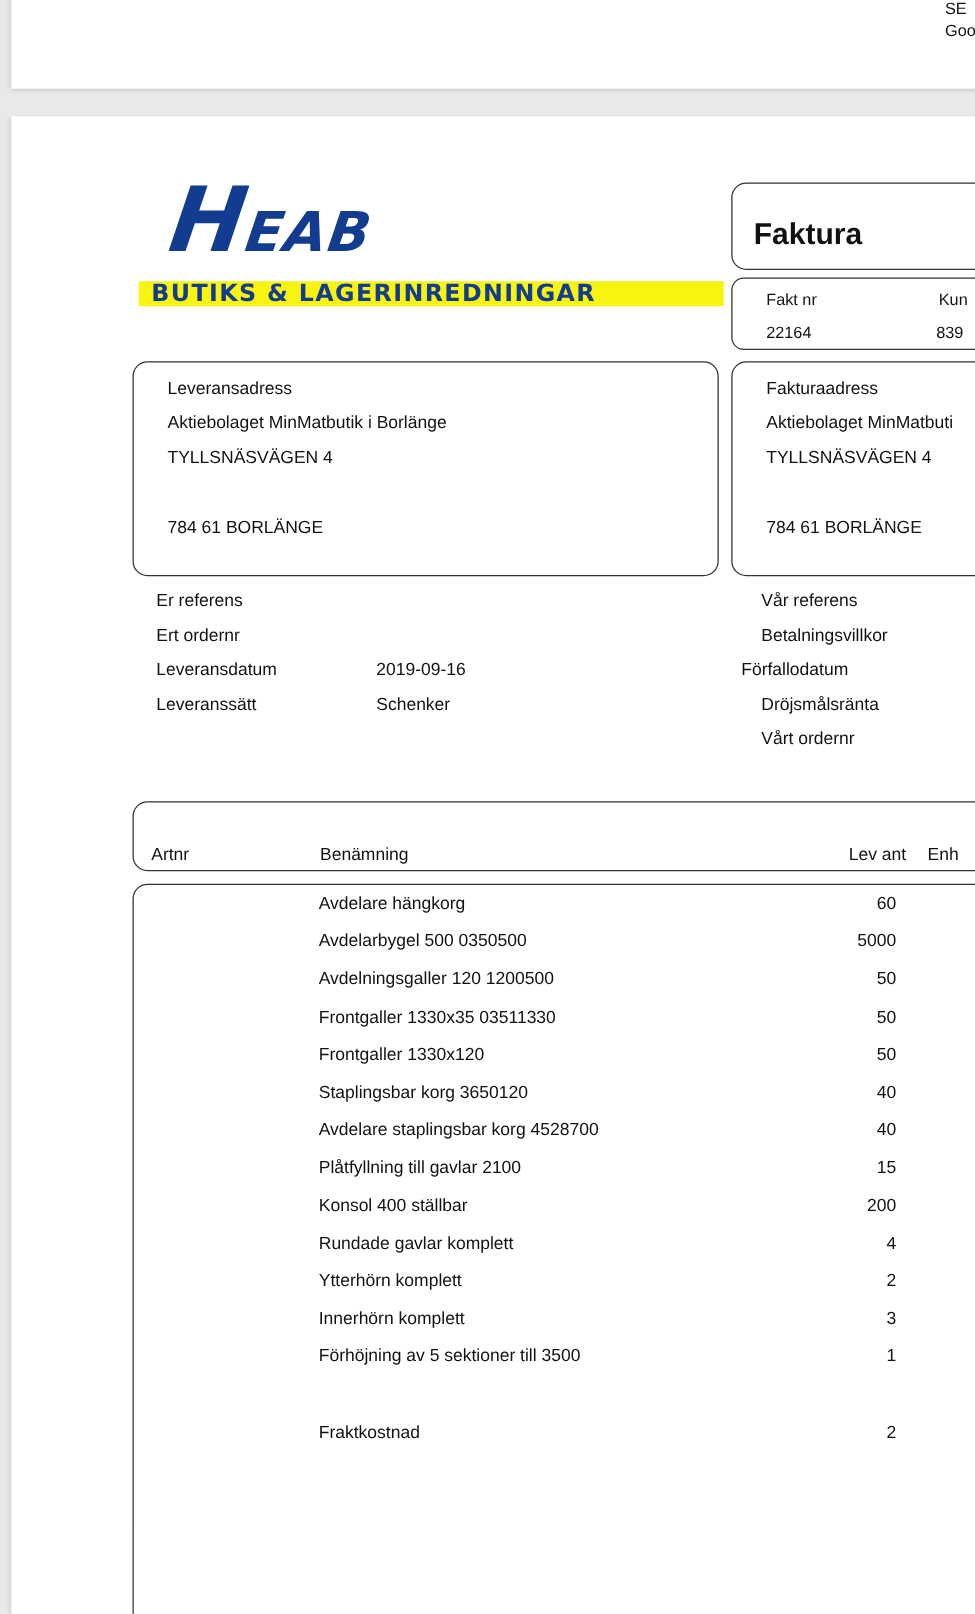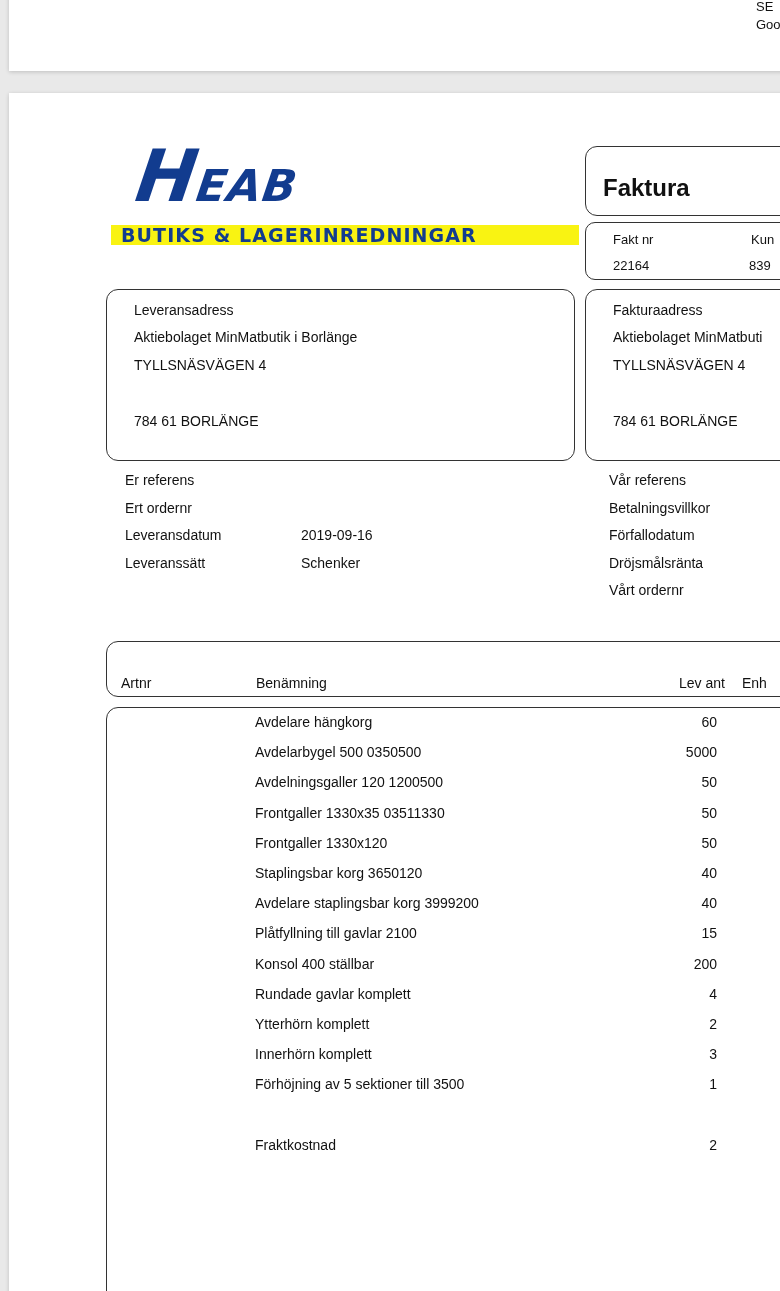--- a/index.html
+++ b/index.html
@@ -93,39 +93,39 @@
   <div class="abs txt" style="left:292px;top:379px;"></div>
   <div class="abs txt" style="left:116px;top:407px;">Ert ordernr</div>
   <div class="abs txt" style="left:292px;top:407px;"></div>
   <div class="abs txt" style="left:116px;top:434px;">Leveransdatum</div>
   <div class="abs txt" style="left:292px;top:434px;">2019-09-16</div>
   <div class="abs txt" style="left:116px;top:462px;">Leveranssätt</div>
   <div class="abs txt" style="left:292px;top:462px;">Schenker</div>
 
   <div class="abs txt" style="left:600px;top:379px;">Vår referens</div>
   <div class="abs txt" style="left:600px;top:407px;">Betalningsvillkor</div>
-  <div class="abs txt" style="left:600px;top:434px;text-align:center;">Förfallodatum</div>
+  <div class="abs txt" style="left:584px;top:434px;text-align:center;">Förfallodatum</div>
   <div class="abs txt" style="left:600px;top:462px;">Dröjsmålsränta</div>
   <div class="abs txt" style="left:600px;top:489px;">Vårt ordernr</div>
 
   <div class="box box-head"></div>
   <div class="abs txt" style="left:112px;top:582px;">Artnr</div>
   <div class="abs txt" style="left:247px;top:582px;">Benämning</div>
   <div class="abs txt" style="left:670px;top:582px;">Lev ant</div>
   <div class="abs txt" style="left:733px;top:582px;">Enh</div>
 
   <div class="box box-body"></div>
   <div class="abs" style="left:246px;top:621px;width:462px;">
     <div class="row"><span>Avdelare hängkorg</span><span class="q">60</span></div>
     <div class="row"><span>Avdelarbygel 500 0350500</span><span class="q">5000</span></div>
     <div class="row"><span>Avdelningsgaller 120 1200500</span><span class="q">50</span></div>
     <div class="row"><span>Frontgaller 1330x35 03511330</span><span class="q">50</span></div>
     <div class="row"><span>Frontgaller 1330x120</span><span class="q">50</span></div>
     <div class="row"><span>Staplingsbar korg 3650120</span><span class="q">40</span></div>
-    <div class="row"><span>Avdelare staplingsbar korg 3999200</span><span class="q">40</span></div>
+    <div class="row"><span>Avdelare staplingsbar korg 4528700</span><span class="q">40</span></div>
     <div class="row"><span>Plåtfyllning till gavlar 2100</span><span class="q">15</span></div>
     <div class="row"><span>Konsol 400 ställbar</span><span class="q">200</span></div>
     <div class="row"><span>Rundade gavlar komplett</span><span class="q">4</span></div>
     <div class="row"><span>Ytterhörn komplett</span><span class="q">2</span></div>
     <div class="row"><span>Innerhörn komplett</span><span class="q">3</span></div>
     <div class="row"><span>Förhöjning av 5 sektioner till 3500</span><span class="q">1</span></div>
     <div class="row spacer"></div>
     <div class="row"><span>Fraktkostnad</span><span class="q">2</span></div>
   </div>
 

